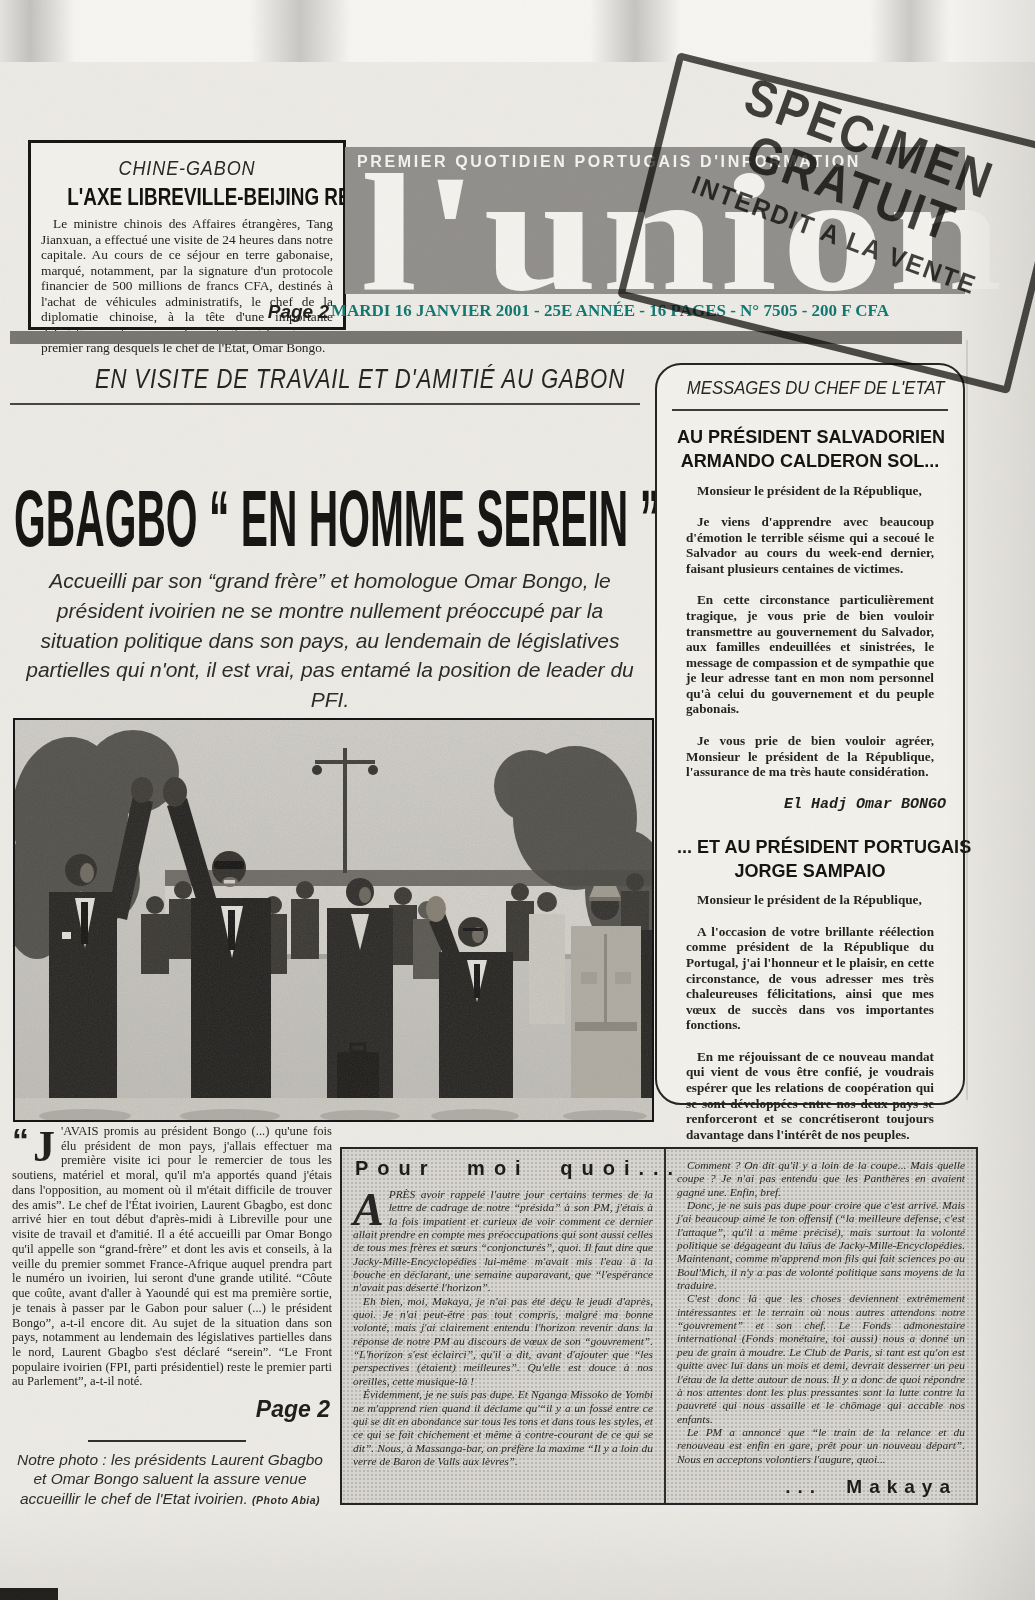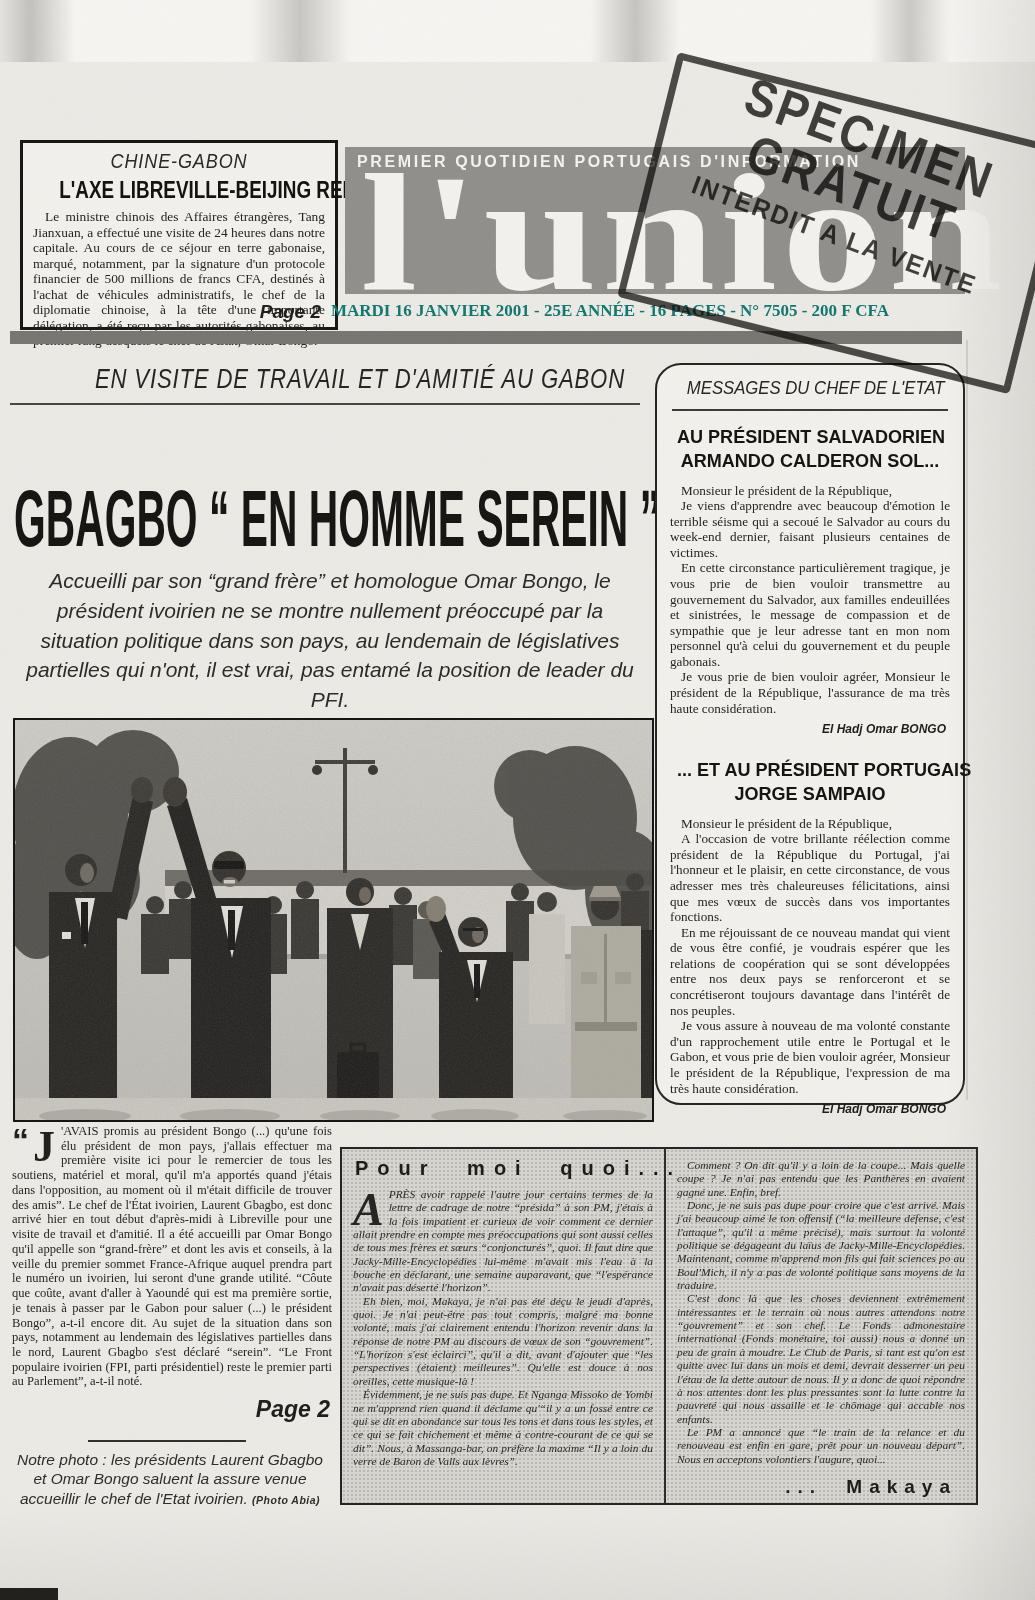--- a/index.html
+++ b/index.html
@@ -15,22 +15,22 @@
       linear-gradient(90deg,rgba(255,255,255,0) 0%,rgba(110,108,104,.38) 50%,rgba(255,255,255,0) 100%),
       linear-gradient(90deg,rgba(255,255,255,0) 0%,rgba(110,108,104,.34) 50%,rgba(255,255,255,0) 100%),
       linear-gradient(90deg,rgba(255,255,255,0) 0%,rgba(110,108,104,.36) 50%,rgba(255,255,255,0) 100%),
       linear-gradient(90deg,rgba(255,255,255,0) 0%,rgba(110,108,104,.32) 50%,rgba(255,255,255,0) 100%);
     background-repeat:no-repeat;
     background-size:90px 100%,100px 100%,90px 100%,80px 100%;
     background-position:-15px 0,250px 0,590px 0,870px 0;
   }
   
   .chine-box{
-    position:absolute;left:20px;top:140px;width:318px;height:190px;
-    border:3px solid #15140f;background:#f2f1ec;padding:6px 10px;box-sizing:border-box;
+    position:absolute;left:28px;top:140px;width:318px;height:190px;
+    border:3px solid #15140f;background:#f2f1ec;padding:13px 10px;box-sizing:border-box;
   }
   .chine-kicker{
     text-align:center;font-family:"Liberation Sans",sans-serif;font-style:italic;
     font-size:21px;letter-spacing:1px;transform:scaleX(.86);color:#262523;
   }
   .chine-head{
     text-align:center;font-family:"Liberation Sans",sans-serif;font-weight:900;
     font-size:23px;white-space:nowrap;transform:scale(.82,1.05);transform-origin:center top;
     margin-top:3px;color:#100f0d;
   }
@@ -111,26 +111,26 @@
   .msg-title{
     text-align:center;font-family:"Liberation Sans",sans-serif;font-style:italic;
     font-size:19px;transform:scaleX(.88);color:#23221f;margin-top:2px;white-space:nowrap;
   }
   .msg-title-rule{height:2px;background:#3a3935;margin:10px 2px 14px 2px;}
   .letter-head{
     text-align:center;font-family:"Liberation Sans",sans-serif;font-weight:900;
     font-size:19px;line-height:1.25;color:#12110f;white-space:nowrap;transform:scaleX(.95);
   }
   .letter p{
-    margin:0;font-size:13.2px;line-height:1.18;text-align:justify;text-indent:11px;color:#21201d;
+    margin:16px;font-size:13.2px;line-height:1.18;text-align:justify;text-indent:11px;color:#21201d;font-weight:bold;
   }
   .letter .lp-first{margin-top:10px;}
   .letter-sig{
-    text-align:right;font-family:Liberation Sans, sans-serif;font-weight:700;font-style:italic;
-    font-size:12px;margin-top:6px;padding-right:4px;
+    text-align:right;font-family:Liberation Mono, monospace;font-weight:700;font-style:italic;
+    font-size:15px;margin-top:6px;padding-right:4px;
   }
   .letter2-gap{margin-top:22px;}
   
   .article{
     position:absolute;left:12px;top:1124px;width:320px;height:282px;overflow:hidden;
     font-size:12.6px;line-height:1.17;text-align:justify;color:#1e1d1a;
   }
   .article .oq{
     float:left;font-family:"Liberation Sans",sans-serif;font-weight:900;
     font-size:34px;line-height:.8;margin:3px 4px 0 0;

